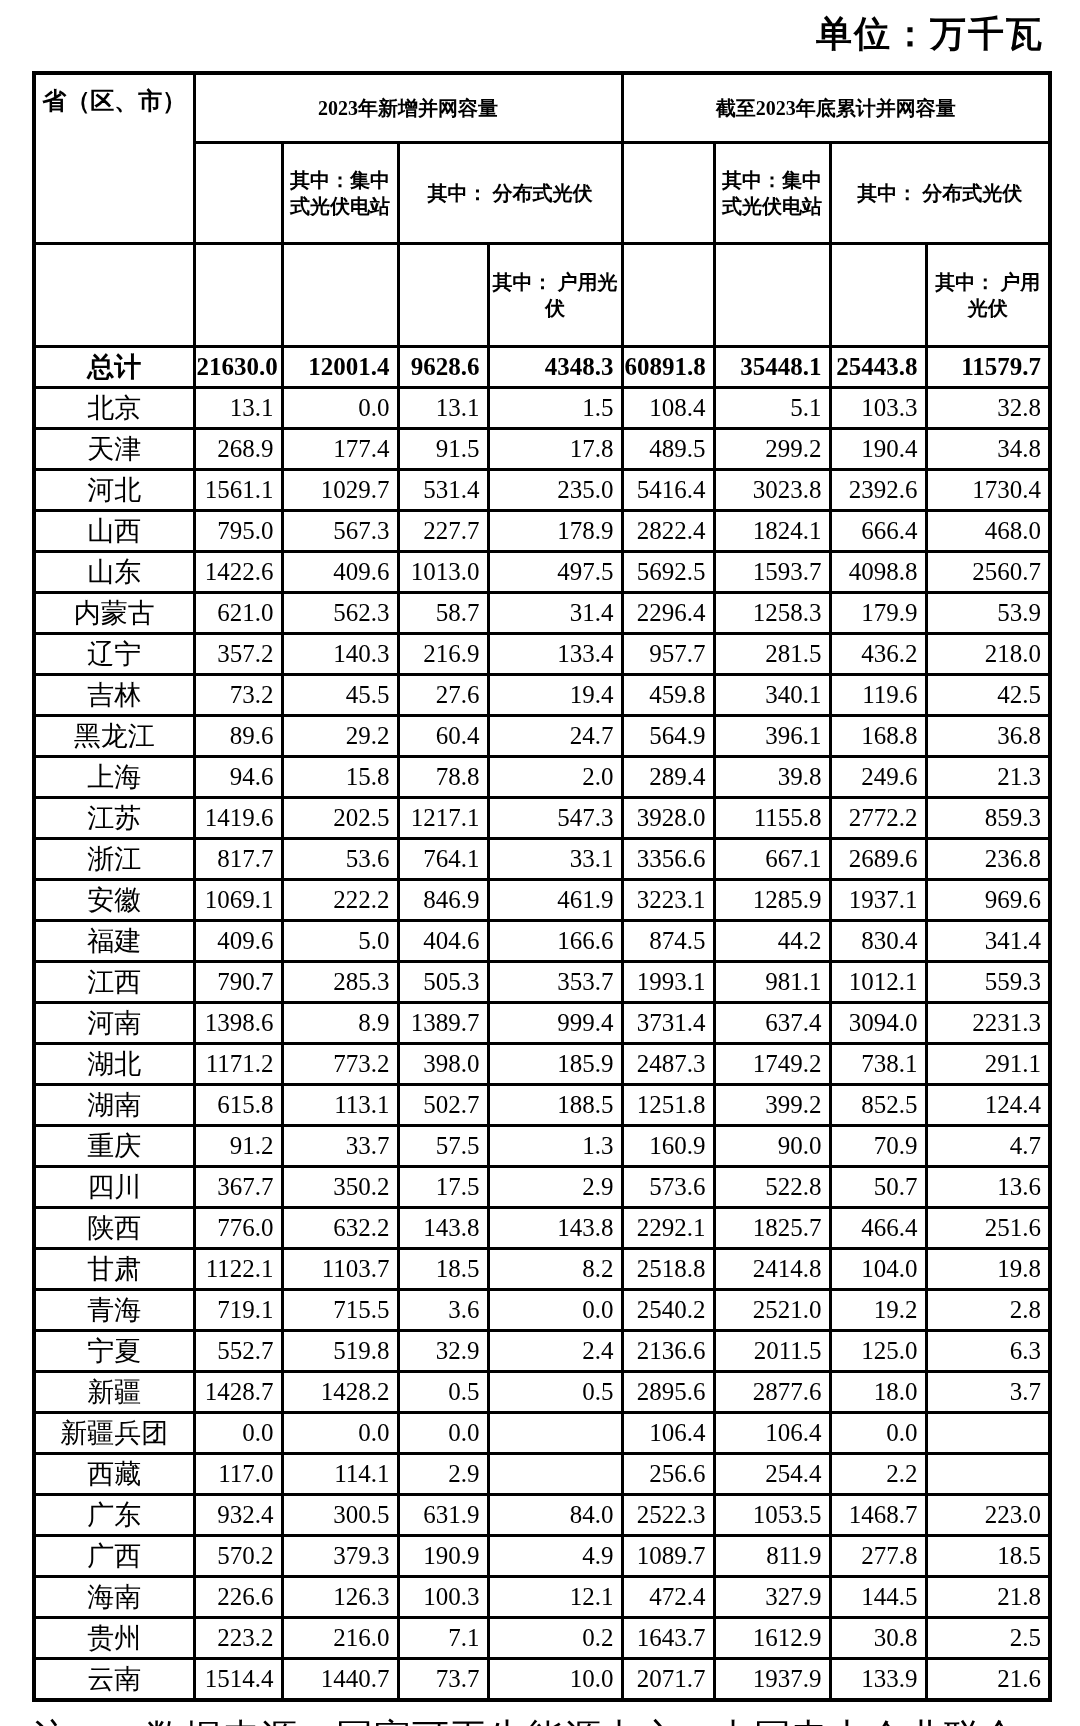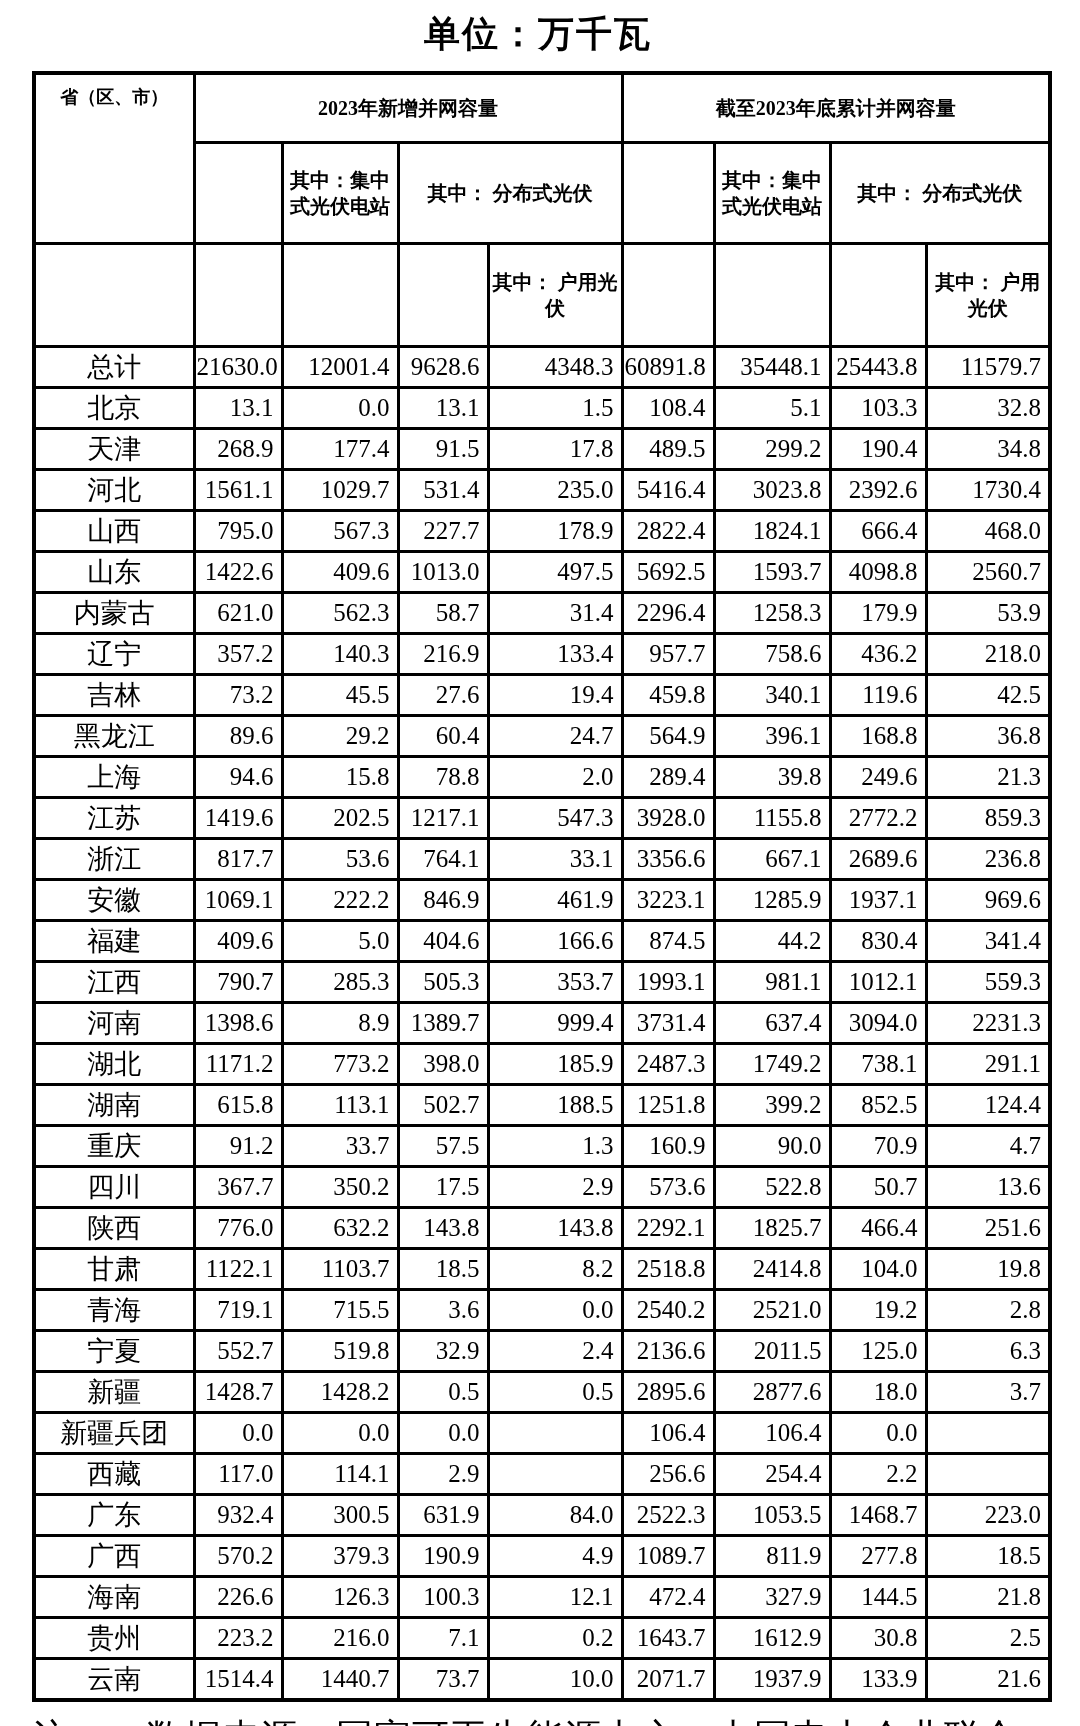--- a/index.html
+++ b/index.html
@@ -6,21 +6,21 @@
   body{
     width:1080px;height:1726px;
     font-family:"Liberation Serif","DejaVu Serif",serif;
     color:#000;overflow:hidden;
   }
   .page{padding:0 32px;}
   .unit-label{
     font-family:"Liberation Sans","DejaVu Sans",sans-serif;
     font-weight:bold;
     font-size:36px;
-    text-align:center;
+    text-align:right;
     padding:10px 4px 12px 0;
     letter-spacing:2px;
   }
   table.pv{
     border-collapse:collapse;
     table-layout:fixed;
     width:1016px;
     border:4px solid #000;
   }
   .pv th,.pv td{
@@ -34,37 +34,37 @@
     vertical-align:middle;
     line-height:1.32;
     padding:0 2px;
   }
   tr.h1 th{height:66px;}
   tr.h2 th{height:98px;}
   tr.h3 th{height:100px;margin-top:32px;}
   th.prov-h{
     vertical-align:top;
     padding-top:10px;
-    font-size:18px;
+    font-size:24px;
     line-height:1.35;
   }
   .pv td{
     height:35px;
     font-size:25px;
     white-space:nowrap;
   }
   td.prov{
     text-align:center;
     font-size:27px;
   }
   td.num{
     text-align:right;
     padding-right:7px;
   }
-  tr.total td{font-weight:normal;margin-top:29px;}
+  tr.total td{font-weight:bold;margin-top:29px;}
   .note{
     font-family:"Liberation Sans","DejaVu Sans",sans-serif;
     font-size:37px;
     line-height:1.4;
     margin-top:10px;
     letter-spacing:1px;
   }
 </style>
 </head>
 <body>
@@ -188,21 +188,21 @@
           <td class="num">179.9</td>
           <td class="num">53.9</td>
         </tr>
         <tr>
           <td class="prov">辽宁</td>
           <td class="num">357.2</td>
           <td class="num">140.3</td>
           <td class="num">216.9</td>
           <td class="num">133.4</td>
           <td class="num">957.7</td>
-          <td class="num">758.6</td>
+          <td class="num">281.5</td>
           <td class="num">436.2</td>
           <td class="num">218.0</td>
         </tr>
         <tr>
           <td class="prov">吉林</td>
           <td class="num">73.2</td>
           <td class="num">45.5</td>
           <td class="num">27.6</td>
           <td class="num">19.4</td>
           <td class="num">459.8</td>

